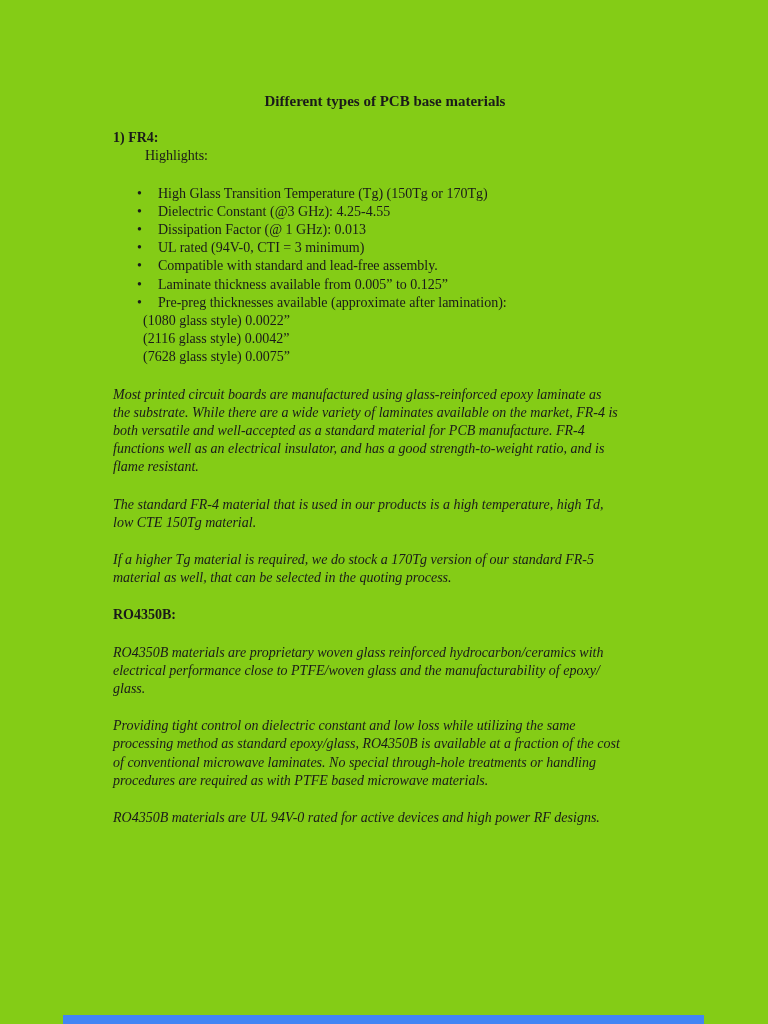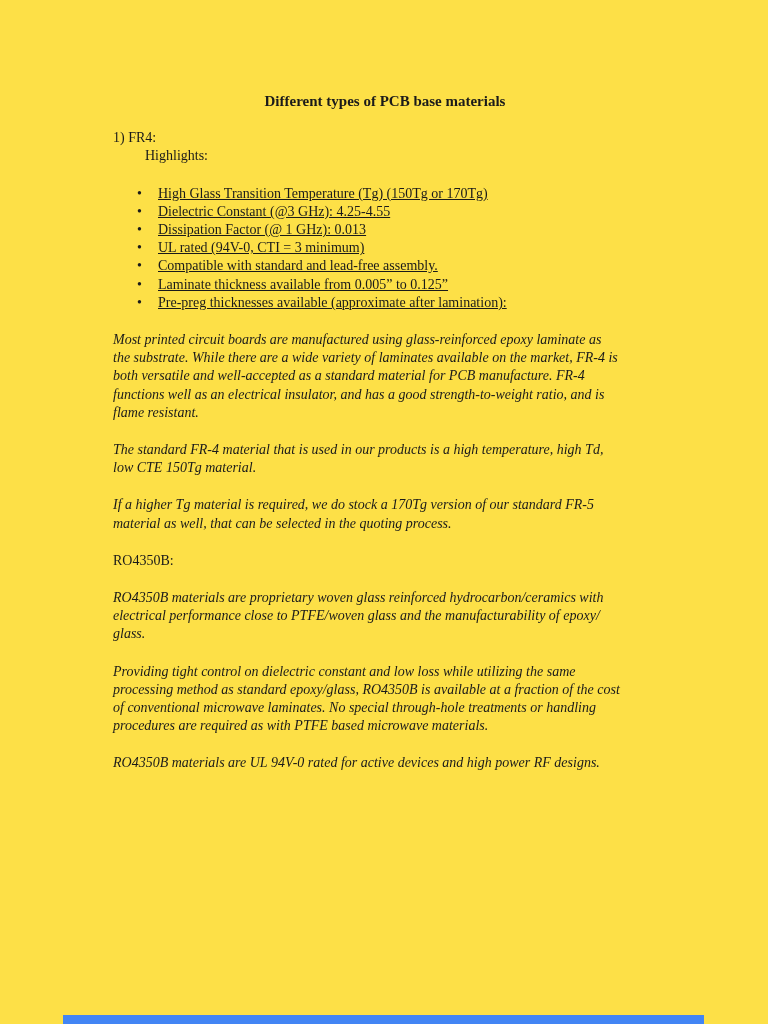--- a/index.html
+++ b/index.html
@@ -4,21 +4,21 @@
 <style>
   html, body {
     margin: 0;
     padding: 0;
     background: #ffffff;
   }
   .page {
     position: relative;
     width: 768px;
     height: 1024px;
-    background: #fde047;
+    background: #84cc16;
     overflow: hidden;
     font-family: "Liberation Serif", "DejaVu Serif", serif;
     color: #1a1a1a;
   }
   .content {
     position: absolute;
     left: 113px;
     top: 92px;
     width: 544px;
     font-size: 14px;
@@ -26,40 +26,39 @@
     -webkit-font-smoothing: antialiased;
   }
   .doc-title {
     font-size: 15px;
     font-weight: 700;
     text-align: center;
     margin: 0;
     white-space: pre;
   }
   .heading {
-    font-weight: 400;
+    font-weight: 700;
     white-space: pre;
   }
   .gap-above {
     margin-top: 19px;
   }
   .plain-line {
     white-space: pre;
     margin-left: 32px;
   }
   ul.bullets {
     list-style: none;
     margin: 19px 0 0 0;
     padding: 0;
   }
   ul.bullets li {
     position: relative;
     padding-left: 45px;
     white-space: pre;
-    text-decoration: underline;
   }
   ul.bullets li::before {
     content: "\2022";
     position: absolute;
     left: 24px;
     top: 0;
   }
   .subitems div {
     padding-left: 30px;
     white-space: pre;
@@ -92,20 +91,25 @@
     <ul class="bullets">
       <li>High Glass Transition Temperature (Tg) (150Tg or 170Tg)</li>
       <li>Dielectric Constant (@3 GHz): 4.25-4.55</li>
       <li>Dissipation Factor (@ 1 GHz): 0.013</li>
       <li>UL rated (94V-0, CTI = 3 minimum)</li>
       <li>Compatible with standard and lead-free assembly.</li>
       <li>Laminate thickness available from 0.005” to 0.125”</li>
       <li>Pre-preg thicknesses available (approximate after lamination):</li>
     </ul>
 
+    <div class="subitems">
+      <div>(1080 glass style) 0.0022”</div>
+      <div>(2116 glass style) 0.0042”</div>
+      <div>(7628 glass style) 0.0075”</div>
+    </div>
 
     <p class="para">Most printed circuit boards are manufactured using glass-reinforced epoxy laminate as
 the substrate. While there are a wide variety of laminates available on the market, FR-4 is
 both versatile and well-accepted as a standard material for PCB manufacture. FR-4
 functions well as an electrical insulator, and has a good strength-to-weight ratio, and is
 flame resistant.</p>
     <p class="para">The standard FR-4 material that is used in our products is a high temperature, high Td,
 low CTE 150Tg material.</p>
     <p class="para">If a higher Tg material is required, we do stock a 170Tg version of our standard FR-5
 material as well, that can be selected in the quoting process.</p>

